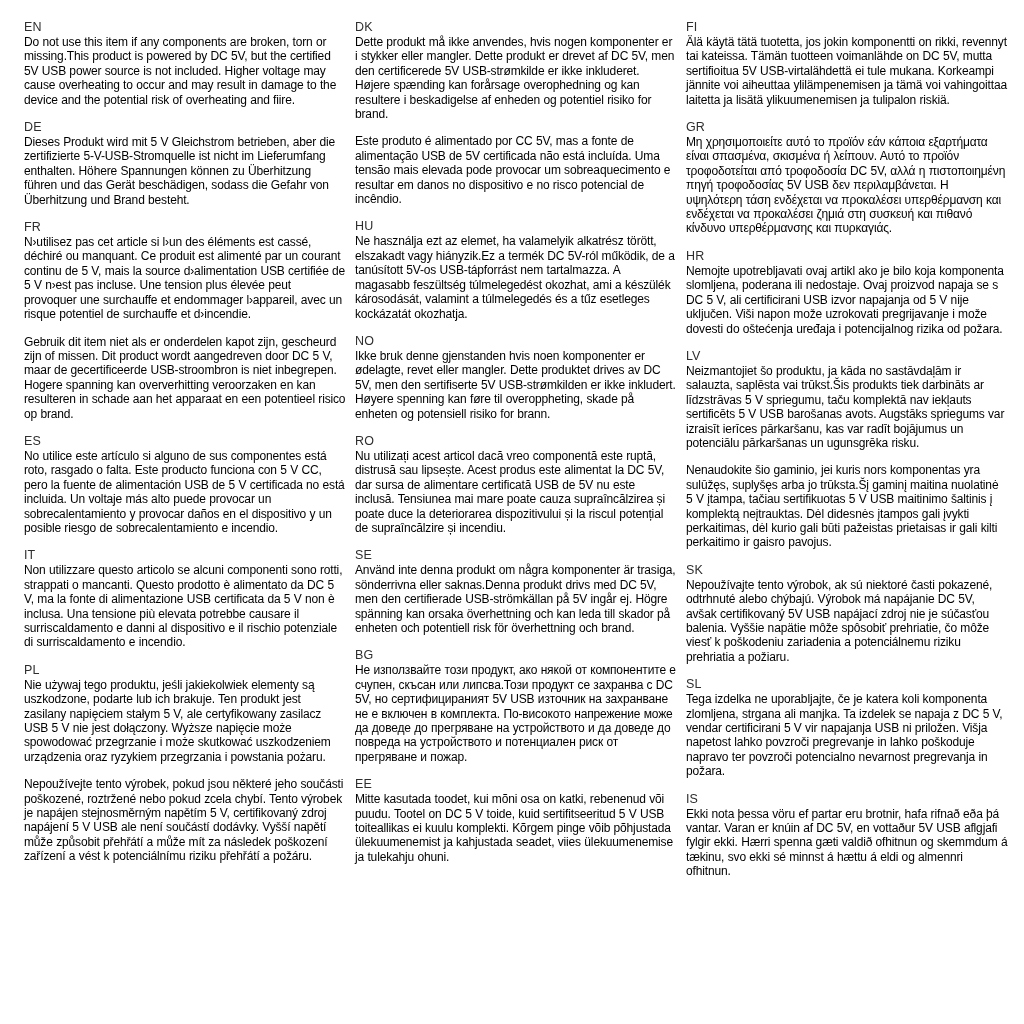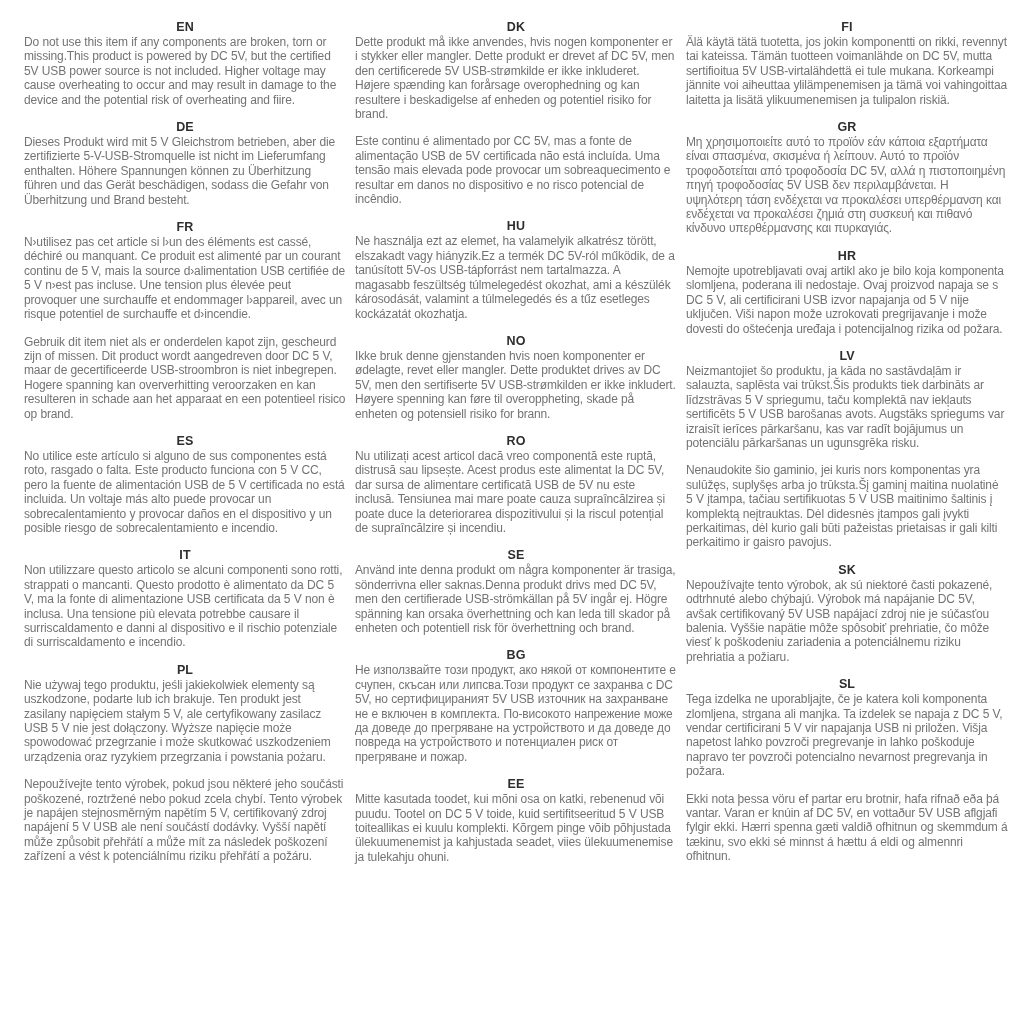--- a/index.html
+++ b/index.html
@@ -19,29 +19,28 @@
   }
   .col {
     width: 322px;
     flex: 0 0 322px;
   }
   .lang-section {
     margin-bottom: 13px;
   }
   .lang-code {
     font-size: 12.5px;
-    font-weight: bold;
+    font-weight: normal;
     color: #2e2e2e;
     line-height: 15px;
     letter-spacing: 0.1px;
-    text-align: center;
   }
   .lang-text {
     font-size: 12px;
-    color: #737373;
+    color: #000000;
     line-height: 14.4px;
     letter-spacing: -0.15px;
     word-spacing: 0.2px;
   }
 </style>
 </head>
 <body>
 
 <div class="page">
 
@@ -77,21 +76,21 @@
       <div class="lang-text">Nepoužívejte tento výrobek, pokud jsou některé jeho součásti poškozené, roztržené nebo pokud zcela chybí. Tento výrobek je napájen stejnosměrným napětím 5 V, certifikovaný zdroj napájení 5 V USB ale není součástí dodávky. Vyšší napětí může způsobit přehřátí a může mít za následek poškození zařízení a vést k potenciálnímu riziku přehřátí a požáru.</div>
     </div>
   </div>
 
   <div class="col">
     <div class="lang-section">
       <div class="lang-code">DK</div>
       <div class="lang-text">Dette produkt må ikke anvendes, hvis nogen komponenter er i stykker eller mangler. Dette produkt er drevet af DC 5V, men den certificerede 5V USB-strømkilde er ikke inkluderet. Højere spænding kan forårsage overophedning og kan resultere i beskadigelse af enheden og potentiel risiko for brand.</div>
     </div>
     <div class="lang-section">
-      <div class="lang-text">Este continu é alimentado por CC 5V, mas a fonte de alimentação USB de 5V certificada não está incluída. Uma tensão mais elevada pode provocar um sobreaquecimento e resultar em danos no dispositivo e no risco potencial de incêndio.</div>
+      <div class="lang-text">Este produto é alimentado por CC 5V, mas a fonte de alimentação USB de 5V certificada não está incluída. Uma tensão mais elevada pode provocar um sobreaquecimento e resultar em danos no dispositivo e no risco potencial de incêndio.</div>
     </div>
     <div class="lang-section">
       <div class="lang-code">HU</div>
       <div class="lang-text">Ne használja ezt az elemet, ha valamelyik alkatrész törött, elszakadt vagy hiányzik.Ez a termék DC 5V-ról működik, de a tanúsított 5V-os USB-tápforrást nem tartalmazza. A magasabb feszültség túlmelegedést okozhat, ami a készülék károsodását, valamint a túlmelegedés és a tűz esetleges kockázatát okozhatja.</div>
     </div>
     <div class="lang-section">
       <div class="lang-code">NO</div>
       <div class="lang-text">Ikke bruk denne gjenstanden hvis noen komponenter er ødelagte, revet eller mangler. Dette produktet drives av DC 5V, men den sertifiserte 5V USB-strømkilden er ikke inkludert. Høyere spenning kan føre til overoppheting, skade på enheten og potensiell risiko for brann.</div>
     </div>
     <div class="lang-section">
@@ -134,17 +133,18 @@
     </div>
     <div class="lang-section">
       <div class="lang-code">SK</div>
       <div class="lang-text">Nepoužívajte tento výrobok, ak sú niektoré časti pokazené, odtrhnuté alebo chýbajú. Výrobok má napájanie DC 5V, avšak certifikovaný 5V USB napájací zdroj nie je súčasťou balenia. Vyššie napätie môže spôsobiť prehriatie, čo môže viesť k poškodeniu zariadenia a potenciálnemu riziku prehriatia a požiaru.</div>
     </div>
     <div class="lang-section">
       <div class="lang-code">SL</div>
       <div class="lang-text">Tega izdelka ne uporabljajte, če je katera koli komponenta zlomljena, strgana ali manjka. Ta izdelek se napaja z DC 5 V, vendar certificirani 5 V vir napajanja USB ni priložen. Višja napetost lahko povzroči pregrevanje in lahko poškoduje napravo ter povzroči potencialno nevarnost pregrevanja in požara.</div>
     </div>
     <div class="lang-section">
+      <div class="lang-code">IS</div>
       <div class="lang-text">Ekki nota þessa vöru ef partar eru brotnir, hafa rifnað eða þá vantar. Varan er knúin af DC 5V, en vottaður 5V USB aflgjafi fylgir ekki. Hærri spenna gæti valdið ofhitnun og skemmdum á tækinu, svo ekki sé minnst á hættu á eldi og almennri ofhitnun.</div>
     </div>
   </div>
 
 </div>
 
 </body></html>

